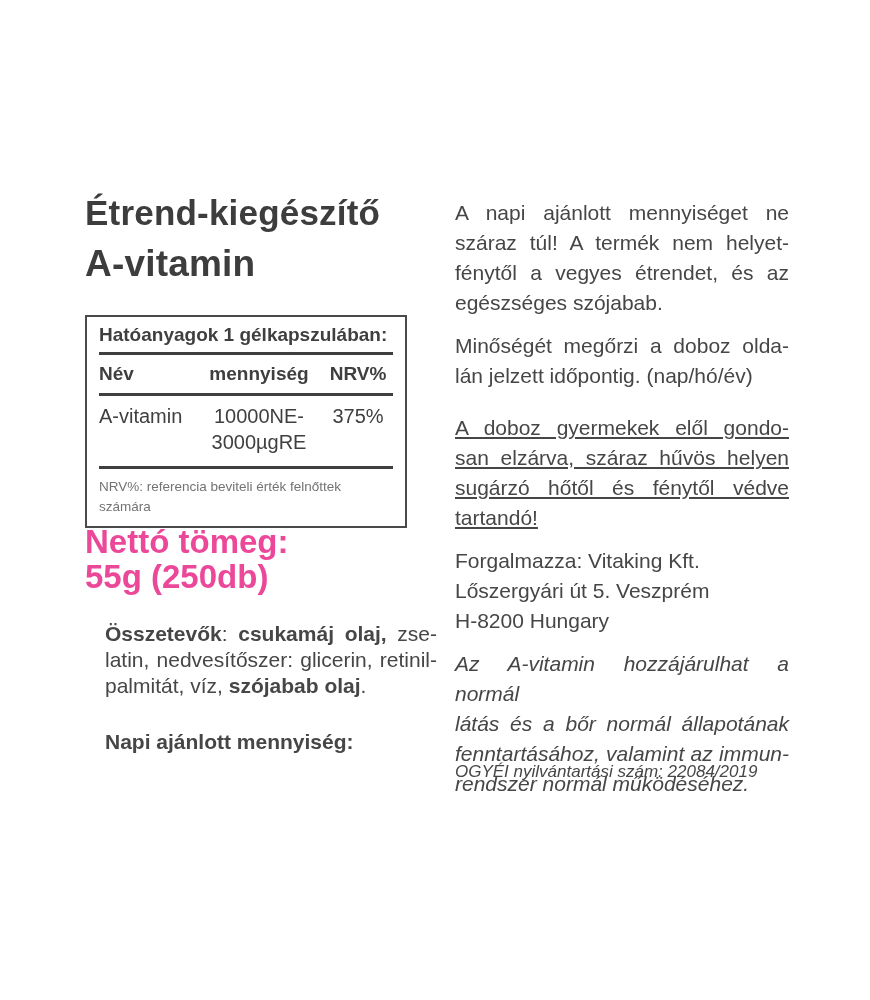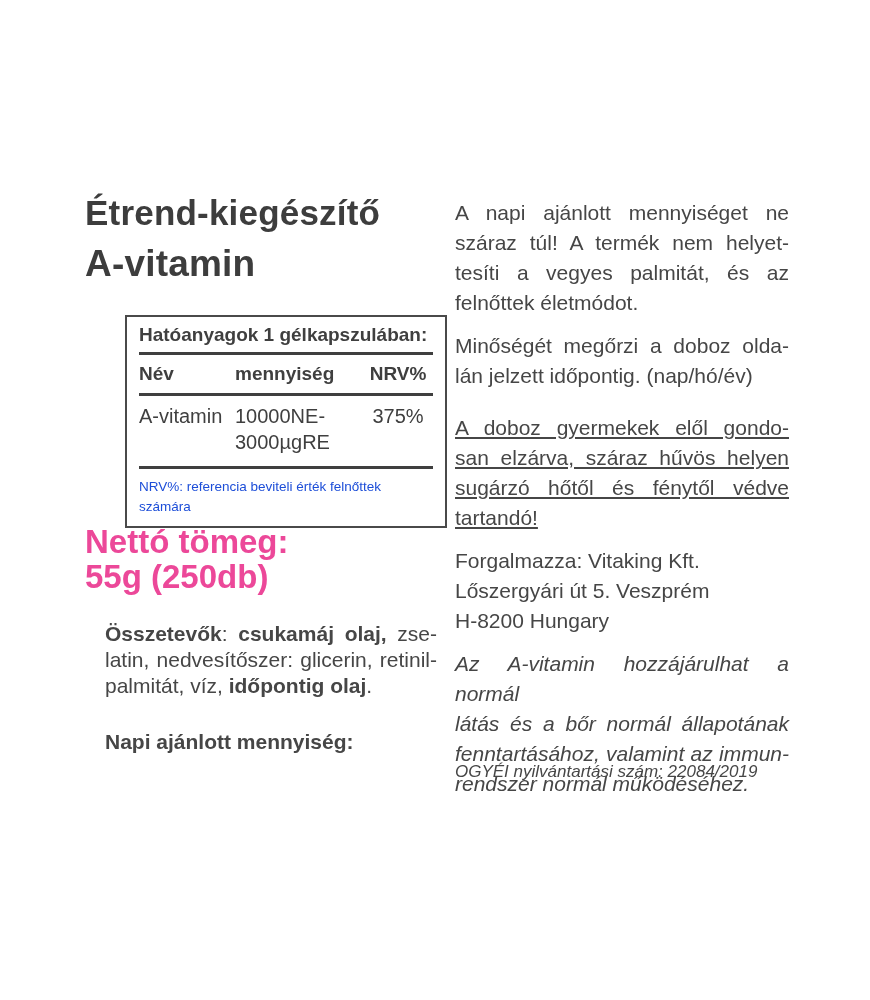--- a/index.html
+++ b/index.html
@@ -15,30 +15,29 @@
   
   .cat-title{left:85px;top:193px;font-size:35px;font-weight:bold;color:#3d3d3d;letter-spacing:.2px;}
   .prod-title{left:85px;top:243px;font-size:37px;font-weight:bold;color:#3d3d3d;letter-spacing:.2px;}
   
   .ing-table{
     left:85px;top:315px;width:322px;
     border:2px solid #4a4a4a;
     box-sizing:border-box;
     padding:6px 12px 9px;
     color:#3f3f3f;
-    margin-left:40px;
   }
   .tbl-title{font-size:19px;font-weight:bold;line-height:24px;}
   .rule{height:3px;background:#3f3f3f;margin:5px 0;}
   .tbl-row{display:grid;grid-template-columns:96px 1fr 70px;}
   .tbl-row.head{font-size:19px;font-weight:bold;line-height:24px;padding:2px 0;}
   .tbl-row.data{font-size:20px;line-height:26px;padding:2px 0 6px;}
-  .col.amount{}
+  .col.amount{text-align:center;}
   .col.nrv{text-align:center;}
-  .tbl-foot{font-size:13.5px;line-height:20px;padding-top:3px;color:#1d4ed8;}
+  .tbl-foot{font-size:13.5px;line-height:20px;padding-top:3px;color:#737373;}
   
   .netto{left:85px;top:524px;font-size:33px;font-weight:bold;line-height:35px;color:#ec4899;}
   
   .para-l{left:85px;width:332px;font-size:21px;line-height:26px;margin-left:20px;}
   .para-r{left:455px;width:334px;font-size:21px;line-height:30px;}
   .line{display:block;}
   .just{text-align:justify;text-align-last:justify;}
   .b{font-weight:bold;}
   .it{font-style:italic;}
   .napi{line-height:30px;}
@@ -74,32 +73,32 @@
   </div>
 
   <div class="abs netto">
     <span class="line">Nettó tömeg:</span>
     <span class="line">55g (250db)</span>
   </div>
 
   <div class="abs para-l" style="top:621px;">
     <span class="line just"><span class="b">Összetevők</span><span>: </span><span class="b">csukamáj olaj,</span><span> zse-</span></span>
     <span class="line just">latin, nedvesítőszer: glicerin, retinil-</span>
-    <span class="line"><span>palmitát, víz, </span><span class="b">időpontig olaj</span><span>.</span></span>
+    <span class="line"><span>palmitát, víz, </span><span class="b">szójabab olaj</span><span>.</span></span>
   </div>
 
   <div class="abs para-l napi" style="top:727px;">
     <span class="line b">Napi ajánlott mennyiség:</span>
   </div>
 
   <div class="abs para-r" style="top:198px;">
     <span class="line just">A napi ajánlott mennyiséget ne</span>
     <span class="line just">száraz túl! A termék nem helyet-</span>
-    <span class="line just">tesíti a vegyes palmitát, és az</span>
-    <span class="line">felnőttek életmódot.</span>
+    <span class="line just">fénytől a vegyes étrendet, és az</span>
+    <span class="line">egészséges szójabab.</span>
   </div>
 
   <div class="abs para-r" style="top:331px;">
     <span class="line just">Minőségét megőrzi a doboz olda-</span>
     <span class="line">lán jelzett időpontig. (nap/hó/év)</span>
   </div>
 
   <div class="abs para-r" style="top:413px;text-decoration:underline;">
     <span class="line just">A doboz gyermekek elől gondo-</span>
     <span class="line just">san elzárva, száraz hűvös helyen</span>

